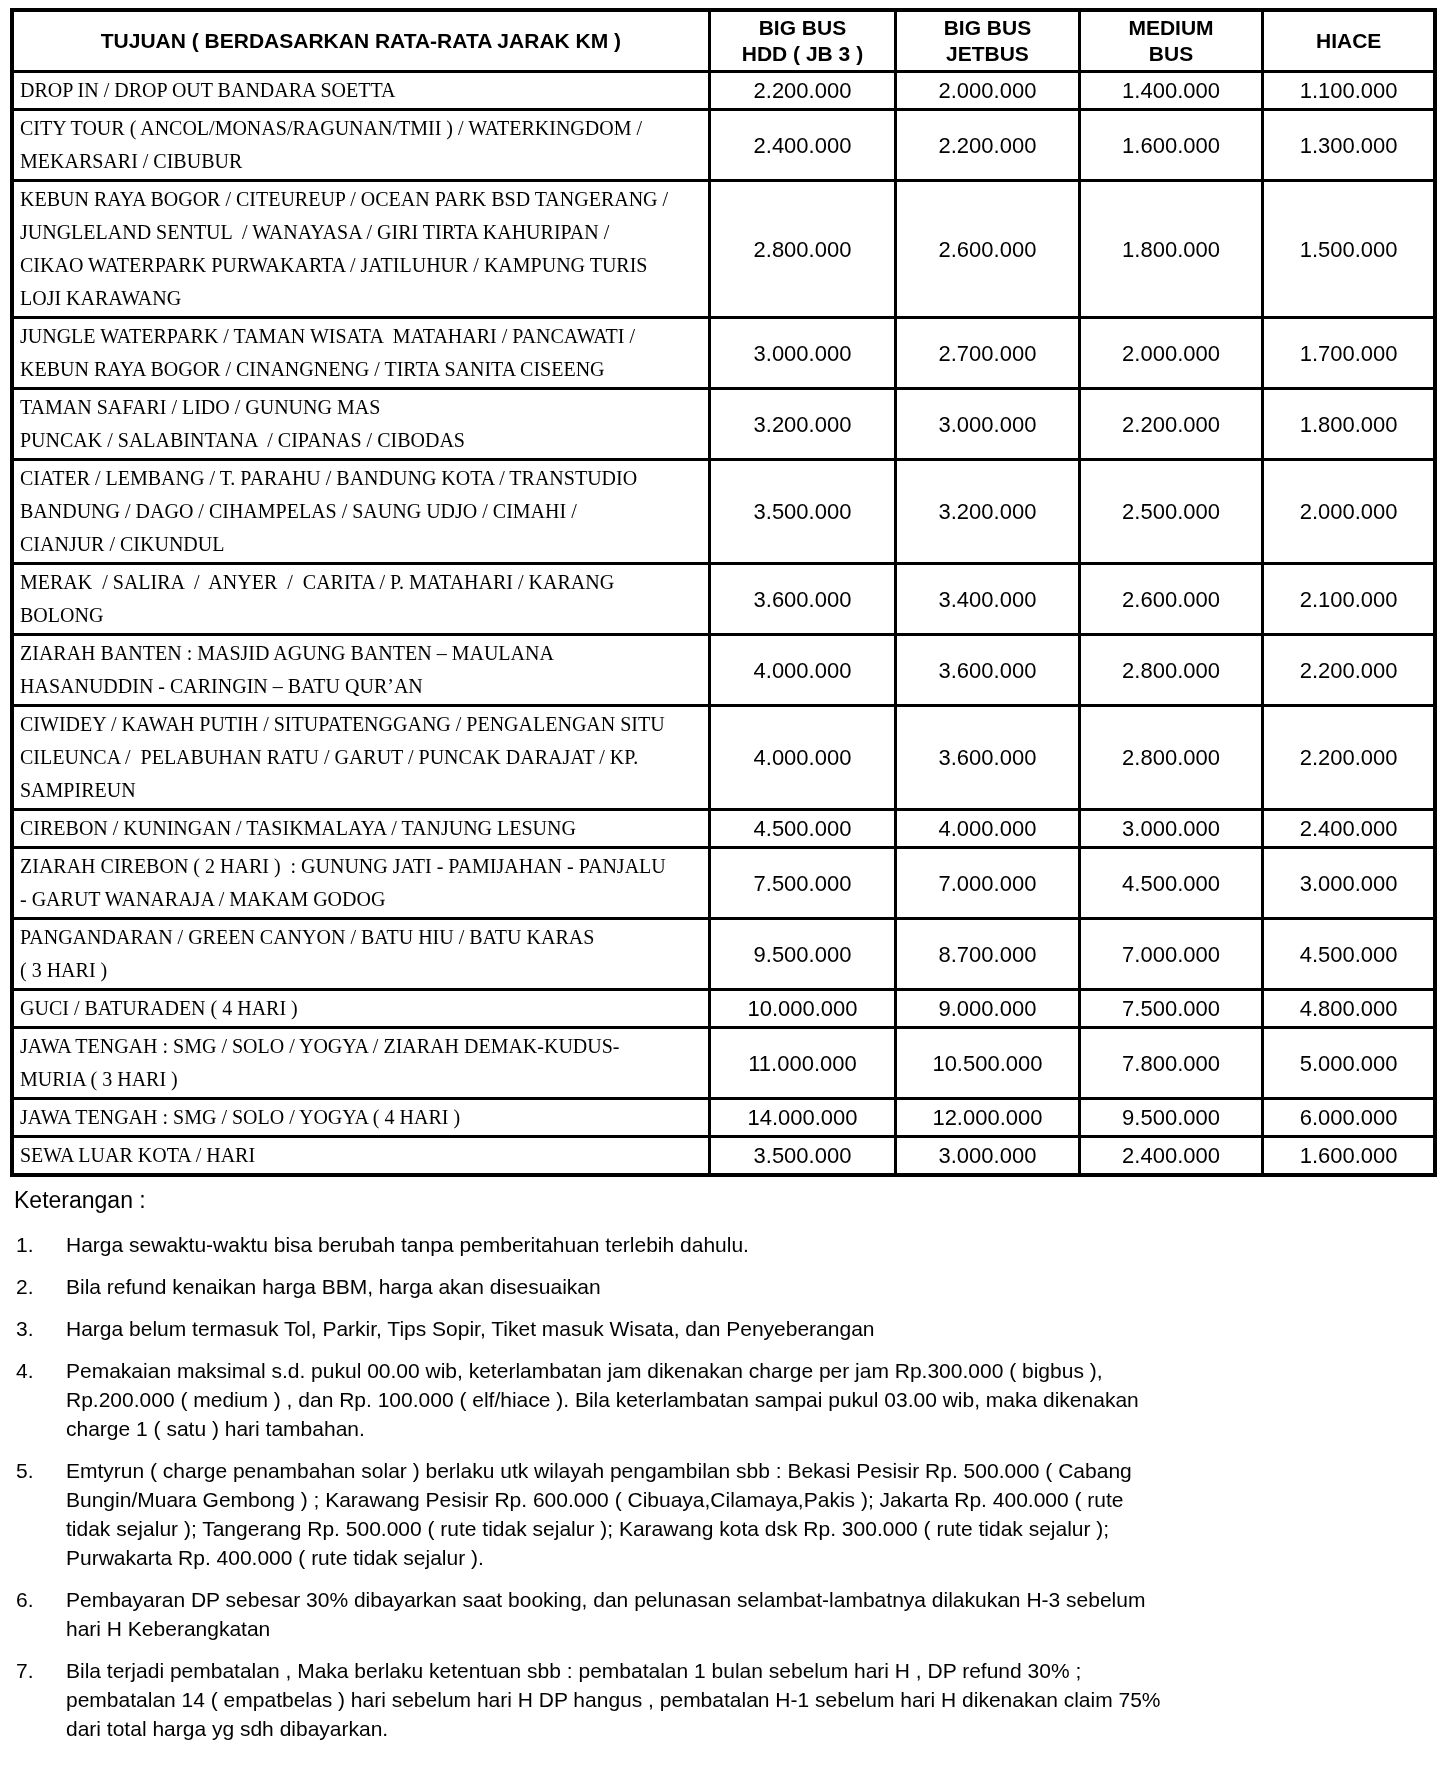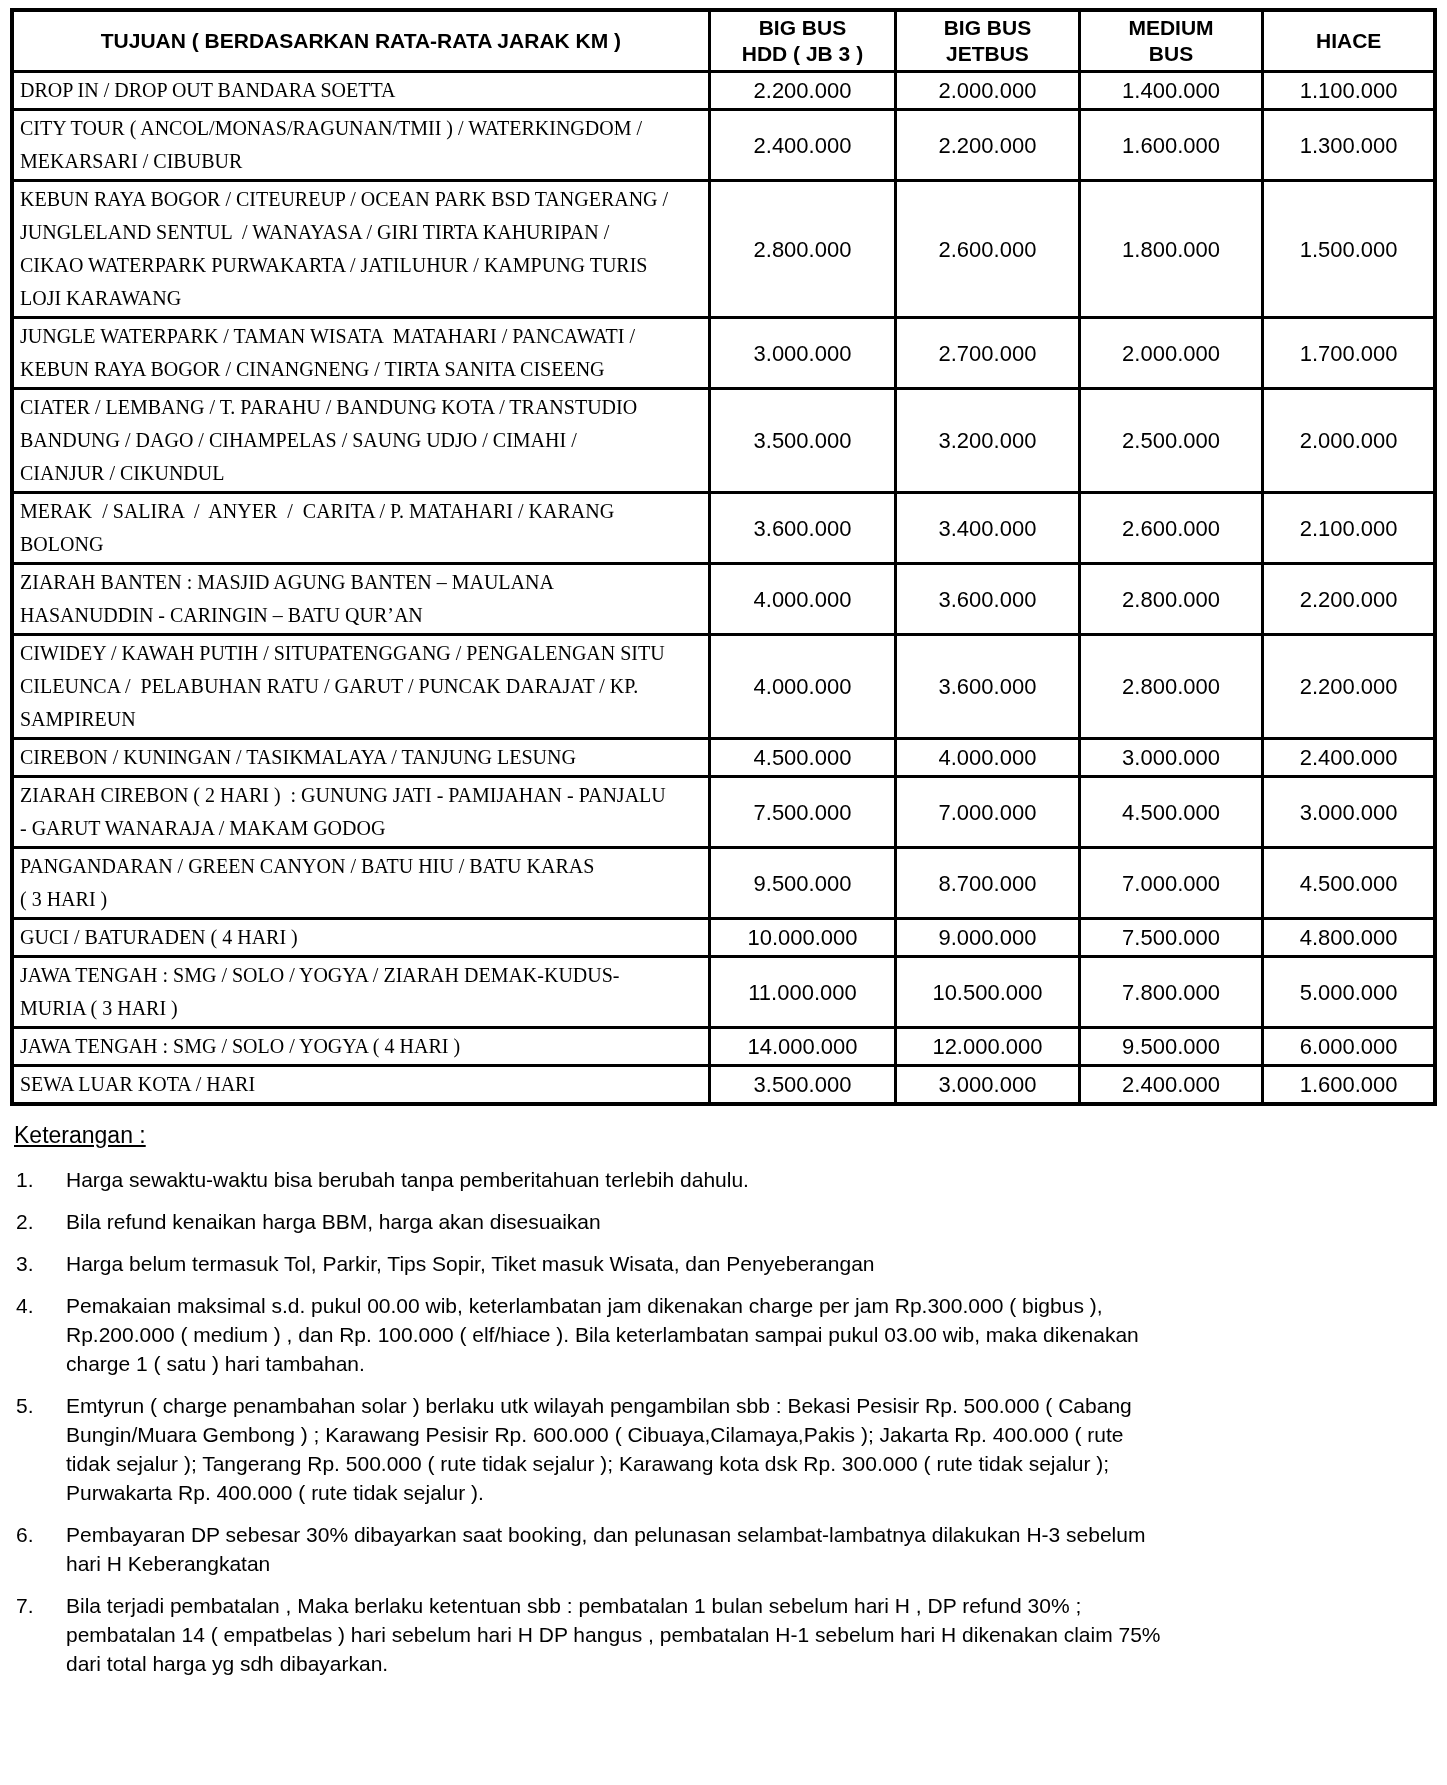--- a/index.html
+++ b/index.html
@@ -60,22 +60,21 @@
     padding: 1px 2px;
     line-height: 33px;
   }
 
   .notes {
     margin-top: 8px;
     padding-left: 4px;
   }
   .notes-title {
     font-size: 23px;
-    text-decoration: underline;
-    margin: 16px 0 16px 0;
+    margin: 10px 0 16px 0;
   }
   .note-item {
     position: relative;
     width: 1150px;
     padding-left: 52px;
     box-sizing: border-box;
     font-size: 21px;
     line-height: 29px;
     margin-bottom: 13px;
   }
@@ -138,20 +137,28 @@
       </tr>
       <tr>
         <td class="tujuan">JUNGLE WATERPARK / TAMAN WISATA  MATAHARI / PANCAWATI /
 KEBUN RAYA BOGOR / CINANGNENG / TIRTA SANITA CISEENG</td>
         <td class="price">3.000.000</td>
         <td class="price">2.700.000</td>
         <td class="price">2.000.000</td>
         <td class="price">1.700.000</td>
       </tr>
       <tr>
+        <td class="tujuan">TAMAN SAFARI / LIDO / GUNUNG MAS
+PUNCAK / SALABINTANA  / CIPANAS / CIBODAS</td>
+        <td class="price">3.200.000</td>
+        <td class="price">3.000.000</td>
+        <td class="price">2.200.000</td>
+        <td class="price">1.800.000</td>
+      </tr>
+      <tr>
         <td class="tujuan">CIATER / LEMBANG / T. PARAHU / BANDUNG KOTA / TRANSTUDIO
 BANDUNG / DAGO / CIHAMPELAS / SAUNG UDJO / CIMAHI /
 CIANJUR / CIKUNDUL</td>
         <td class="price">3.500.000</td>
         <td class="price">3.200.000</td>
         <td class="price">2.500.000</td>
         <td class="price">2.000.000</td>
       </tr>
       <tr>
         <td class="tujuan">MERAK  / SALIRA  /  ANYER  /  CARITA / P. MATAHARI / KARANG

